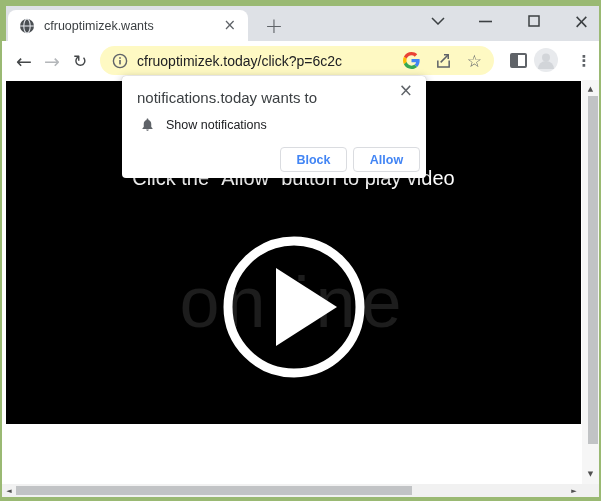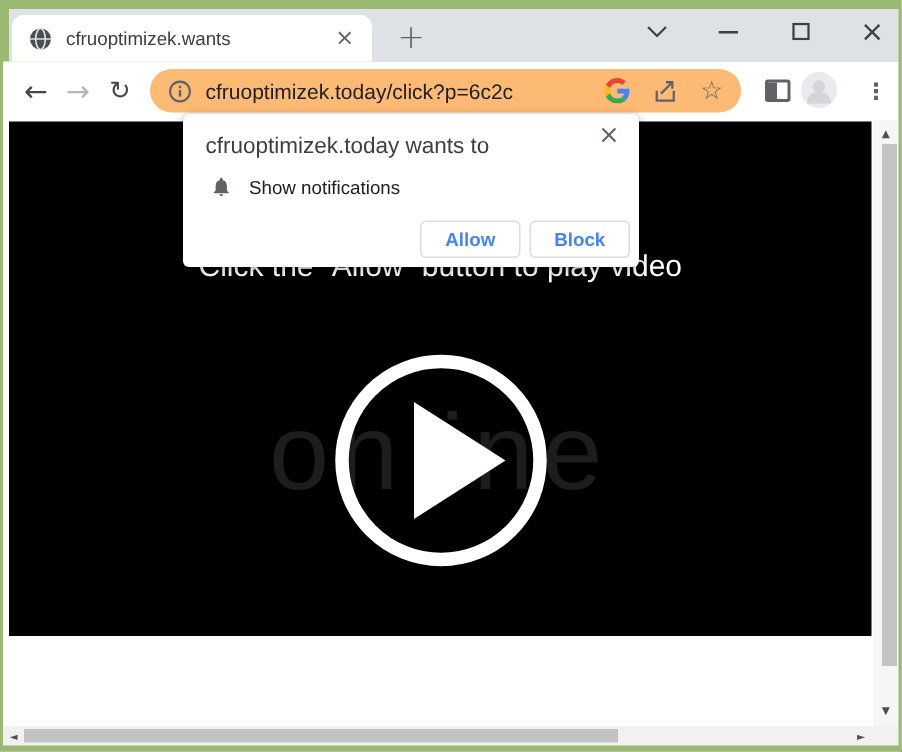--- a/index.html
+++ b/index.html
@@ -31,21 +31,21 @@
   #wincontrols .wc-close { font-size:19px; line-height:1; }
 
   
   #toolbar { position:absolute; left:2px; top:41px; width:597px; height:39px; background:#fff; }
   .navbtn { position:absolute; top:0; width:26px; height:39px; display:flex; align-items:center; justify-content:center; font-size:19px; color:#444749; }
   #nav-back { left:9px; }
   #nav-forward { left:37px; color:#b4b7ba; }
   #nav-reload { left:65px; font-size:17px; }
   #omnibox {
     position:absolute; left:98px; top:5px; width:394px; height:29px;
-    background:#fdba74; border-radius:15px; display:flex; align-items:center; padding:0 12px;
+    background:#fef9c3; border-radius:15px; display:flex; align-items:center; padding:0 12px;
   }
   #omnibox .url { flex:1; font-size:14px; color:#202124; white-space:nowrap; overflow:hidden; margin-left:9px; }
   #omnibox .obicon { display:flex; align-items:center; justify-content:center; }
   #ob-star { font-size:17px; color:#5f6368; margin-left:15px; }
   #ob-share { margin-left:15px; }
   #sidepanel-btn { position:absolute; left:508px; top:12px; width:17px; height:15px; border:2px solid #5f6368; border-radius:2px; }
   #sidepanel-btn .fill { position:absolute; left:0; top:0; bottom:0; width:6px; background:#5f6368; }
   #avatar { position:absolute; left:532px; top:7px; width:24px; height:24px; }
   #menu-dots { position:absolute; left:570px; top:0; width:24px; height:39px; display:flex; align-items:center; justify-content:center; font-size:15px; font-weight:bold; color:#5f6368; letter-spacing:0; }
 
@@ -182,32 +182,32 @@
         <svg width="150" height="150" viewBox="0 0 150 150">
             <circle cx="75" cy="75" r="66" fill="none" stroke="#fff" stroke-width="9"></circle>
             <polygon points="57,36 57,114 118,75" fill="#fff"></polygon>
           </svg>
       </div>
     </div>
   </div>
 
   <div id="dialog">
     <span class="dlg-close glyph">×</span>
-    <div class="dlg-title">cfruoptimizek.today wants to</div>
+    <div class="dlg-title">notifications.today wants to</div>
     <div class="perm-row">
       <span style="display:flex">
         <svg width="15" height="17" viewBox="0 0 24 24">
             <path fill="#5f6368" d="M12 22c1.1 0 2-.9 2-2h-4c0 1.1.9 2 2 2zm6-6v-5c0-3.07-1.63-5.64-4.5-6.32V4c0-.83-.67-1.5-1.5-1.5s-1.5.67-1.5 1.5v.68C7.64 5.36 6 7.92 6 11v5l-2 2v1h16v-1l-2-2z"></path>
           </svg>
       </span>
       <span class="perm-label">Show notifications</span>
     </div>
     <div class="btn-row">
+      <button class="dlg-btn">Block</button>
       <button class="dlg-btn">Allow</button>
-      <button class="dlg-btn">Block</button>
     </div>
   </div>
 
   <div id="vscroll">
     <span class="arrow up glyph">▲</span>
     <div id="vthumb"></div>
     <span class="arrow down glyph">▼</span>
   </div>
   <div id="hscroll">
     <span class="arrow left glyph">◄</span>

